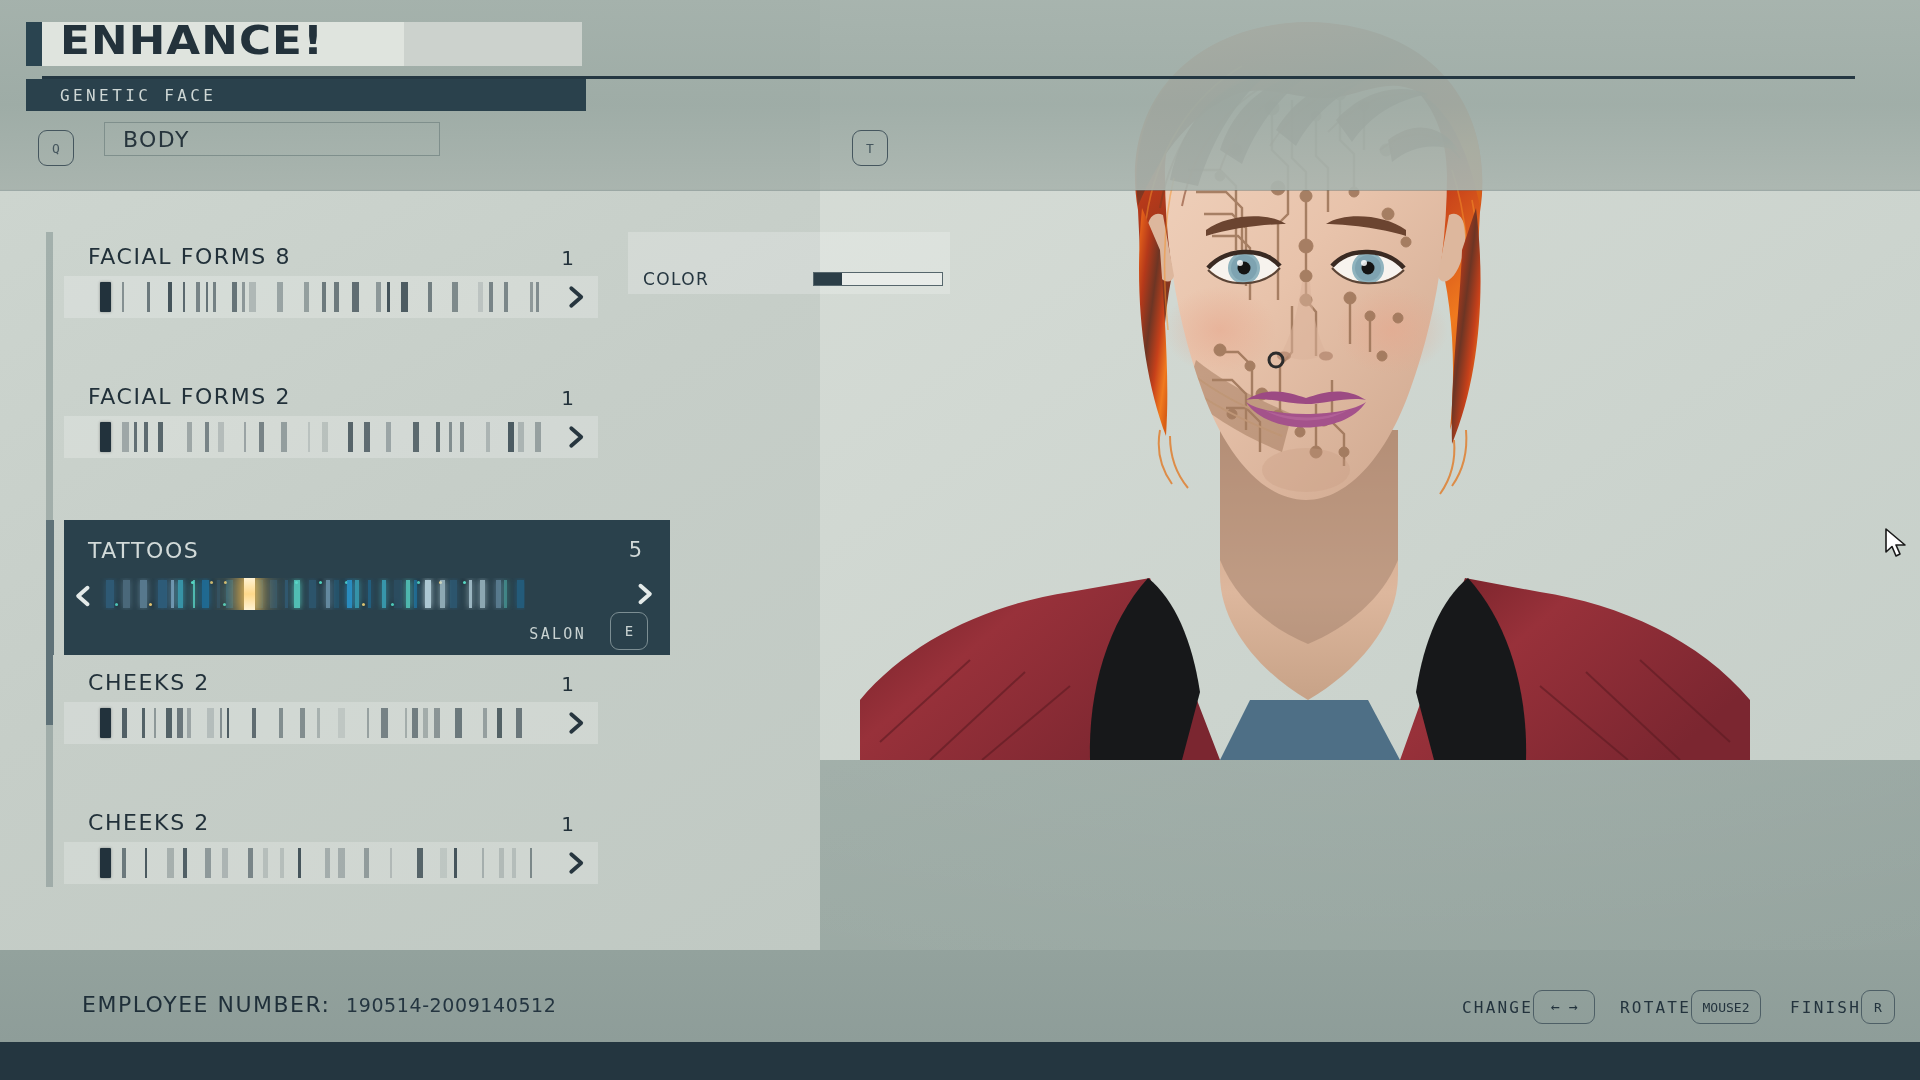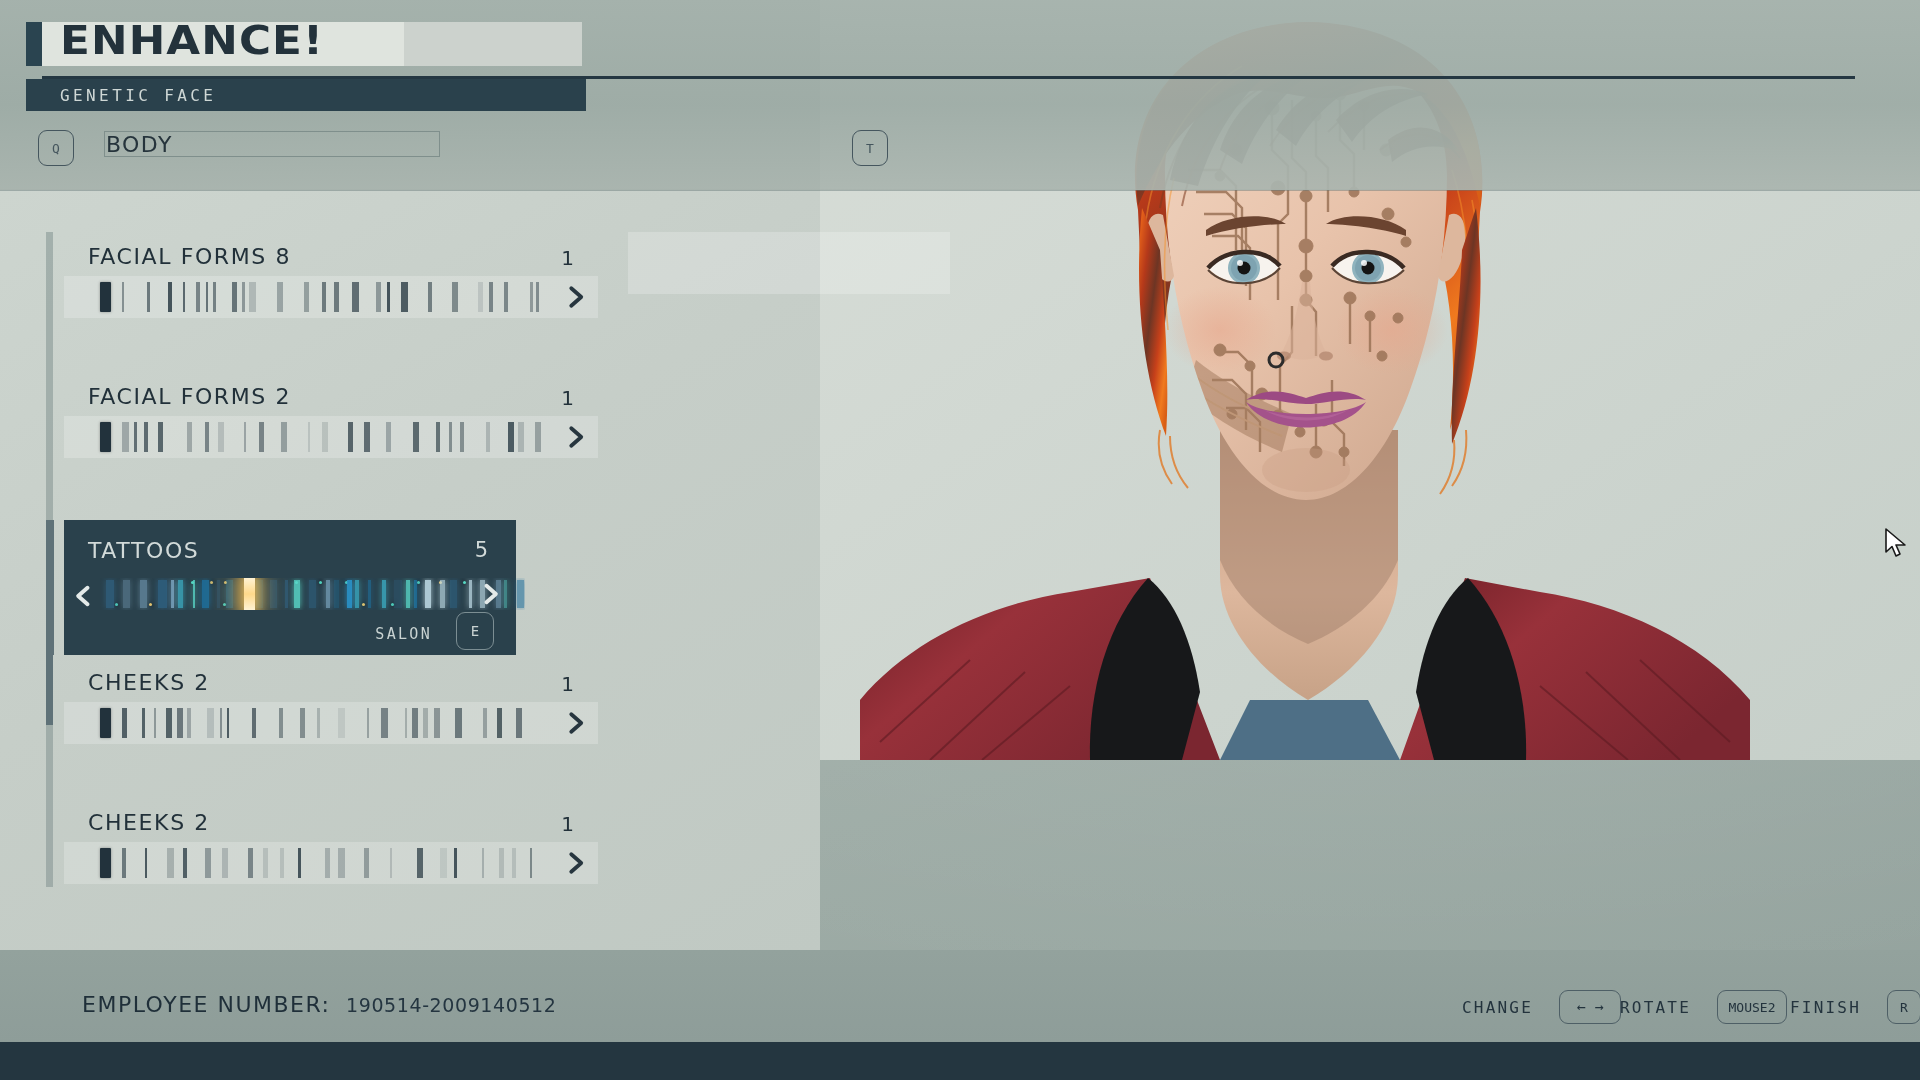--- a/index.html
+++ b/index.html
@@ -64,23 +64,23 @@
     border-radius: 9px;
     display: flex; align-items: center; justify-content: center;
     color: #44555d;
     font-family: "DejaVu Sans Mono", monospace;
     background: transparent;
   }
   #key-q { left: 38px; top: 130px; width: 36px; height: 36px; font-size: 13px; }
   #key-t { left: 852px; top: 130px; width: 36px; height: 36px; font-size: 13px; }
 
   .tab {
-    position: absolute; top: 131px; height: 26px;
+    position: absolute; top: 122px; height: 34px;
     display: flex; align-items: center;
-    padding-left: 1px;
+    padding-left: 18px;
     font-size: 22px; letter-spacing: 1.4px;
     color: #26343c;
     font-family: "DejaVu Sans", sans-serif;
   }
   #tab-body { left: 104px; width: 336px; border: 1.5px solid #7f8f8c; background: rgba(255,255,255,0.02); }
   #tab-face { left: 456px; width: 325px; background: #d3d9d4; border: none; }
 
   
   #content {
     position: absolute; left: 0; top: 190px; width: 1920px; height: 760px;
@@ -125,21 +125,21 @@
   .chev {
     position: absolute; right: 14px; top: 38px;
     width: 30px; height: 30px;
     color: #27363f;
   }
   .chev svg { width: 30px; height: 30px; display: block; }
 
   
   #row-tattoos {
     position: absolute; left: 64px; top: 520px;
-    width: 452px; height: 135px;
+    width: 606px; height: 135px;
     background: #2a414c;
     text-align: center;
   }
   #row-tattoos .row-label { left: 24px; top: 18px; color: #d2dad9; }
   #row-tattoos .row-value { right: 28px; top: 18px; color: #d2dad9; font-size: 21px; }
   #tattoo-bar {
     position: absolute; left: 36px; top: 58px; width: 425px; height: 32px;
     overflow: hidden;
     border-radius: 1px;
   }
@@ -208,21 +208,21 @@
   #emp-label {
     position: absolute; left: 82px; top: 992px;
     font-size: 22px; letter-spacing: 1.5px; color: #1f2f39;
     font-family: "DejaVu Sans", sans-serif;
   }
   #emp-value {
     position: absolute; left: 346px; top: 994px;
     font-size: 19px; letter-spacing: 0.6px; color: #243540;
     font-family: "DejaVu Sans", sans-serif;
   }
-  .hint { position: absolute; top: 990px; display: flex; align-items: center; gap: 26px; text-align: center; }
+  .hint { position: absolute; top: 990px; display: flex; align-items: center; gap: 0; text-align: center; }
   .hint-label {
     font-size: 16px; letter-spacing: 2.2px; color: #23333d;
     font-family: "DejaVu Sans Mono", monospace;
   }
   .hint-key {
     border: 1.6px solid #4e5f66; border-radius: 9px;
     display: flex; align-items: center; justify-content: center;
     color: #23333d; font-size: 13px;
     font-family: "DejaVu Sans Mono", monospace;
     padding: 0 8px;
@@ -487,20 +487,26 @@
     <div class="hdr-rule"></div>
     <div class="hdr-subplate"></div>
     <div class="hdr-sub-text">GENETIC FACE</div>
 
     <div class="keycap" id="key-q">Q</div>
     <div class="tab" id="tab-body">BODY</div>
     <div class="keycap" id="key-t">T</div>
   </div>
 
   <div id="slider-panel">
+    <div class="slider-row" style="top:31px;">
+      <div class="slider-label">COLOR</div>
+      <div class="slider-track">
+        <div class="slider-fill" id="fill-color" style="left: 0%; width: 22%;"></div>
+      </div>
+    </div>
   </div>
 
   <div class="row" style="top:244px;">
     <div class="row-label">FACIAL FORMS 8</div>
     <div class="row-value">1</div>
     <div class="row-bar">
       <div class="ticks">
           <div class="tick sel" style="left: 0px;"></div>
           <div class="tick" style="left: 22px; width: 2px; opacity: 0.48;"></div>
           <div class="tick" style="left: 47px; width: 3px; opacity: 0.62;"></div>

